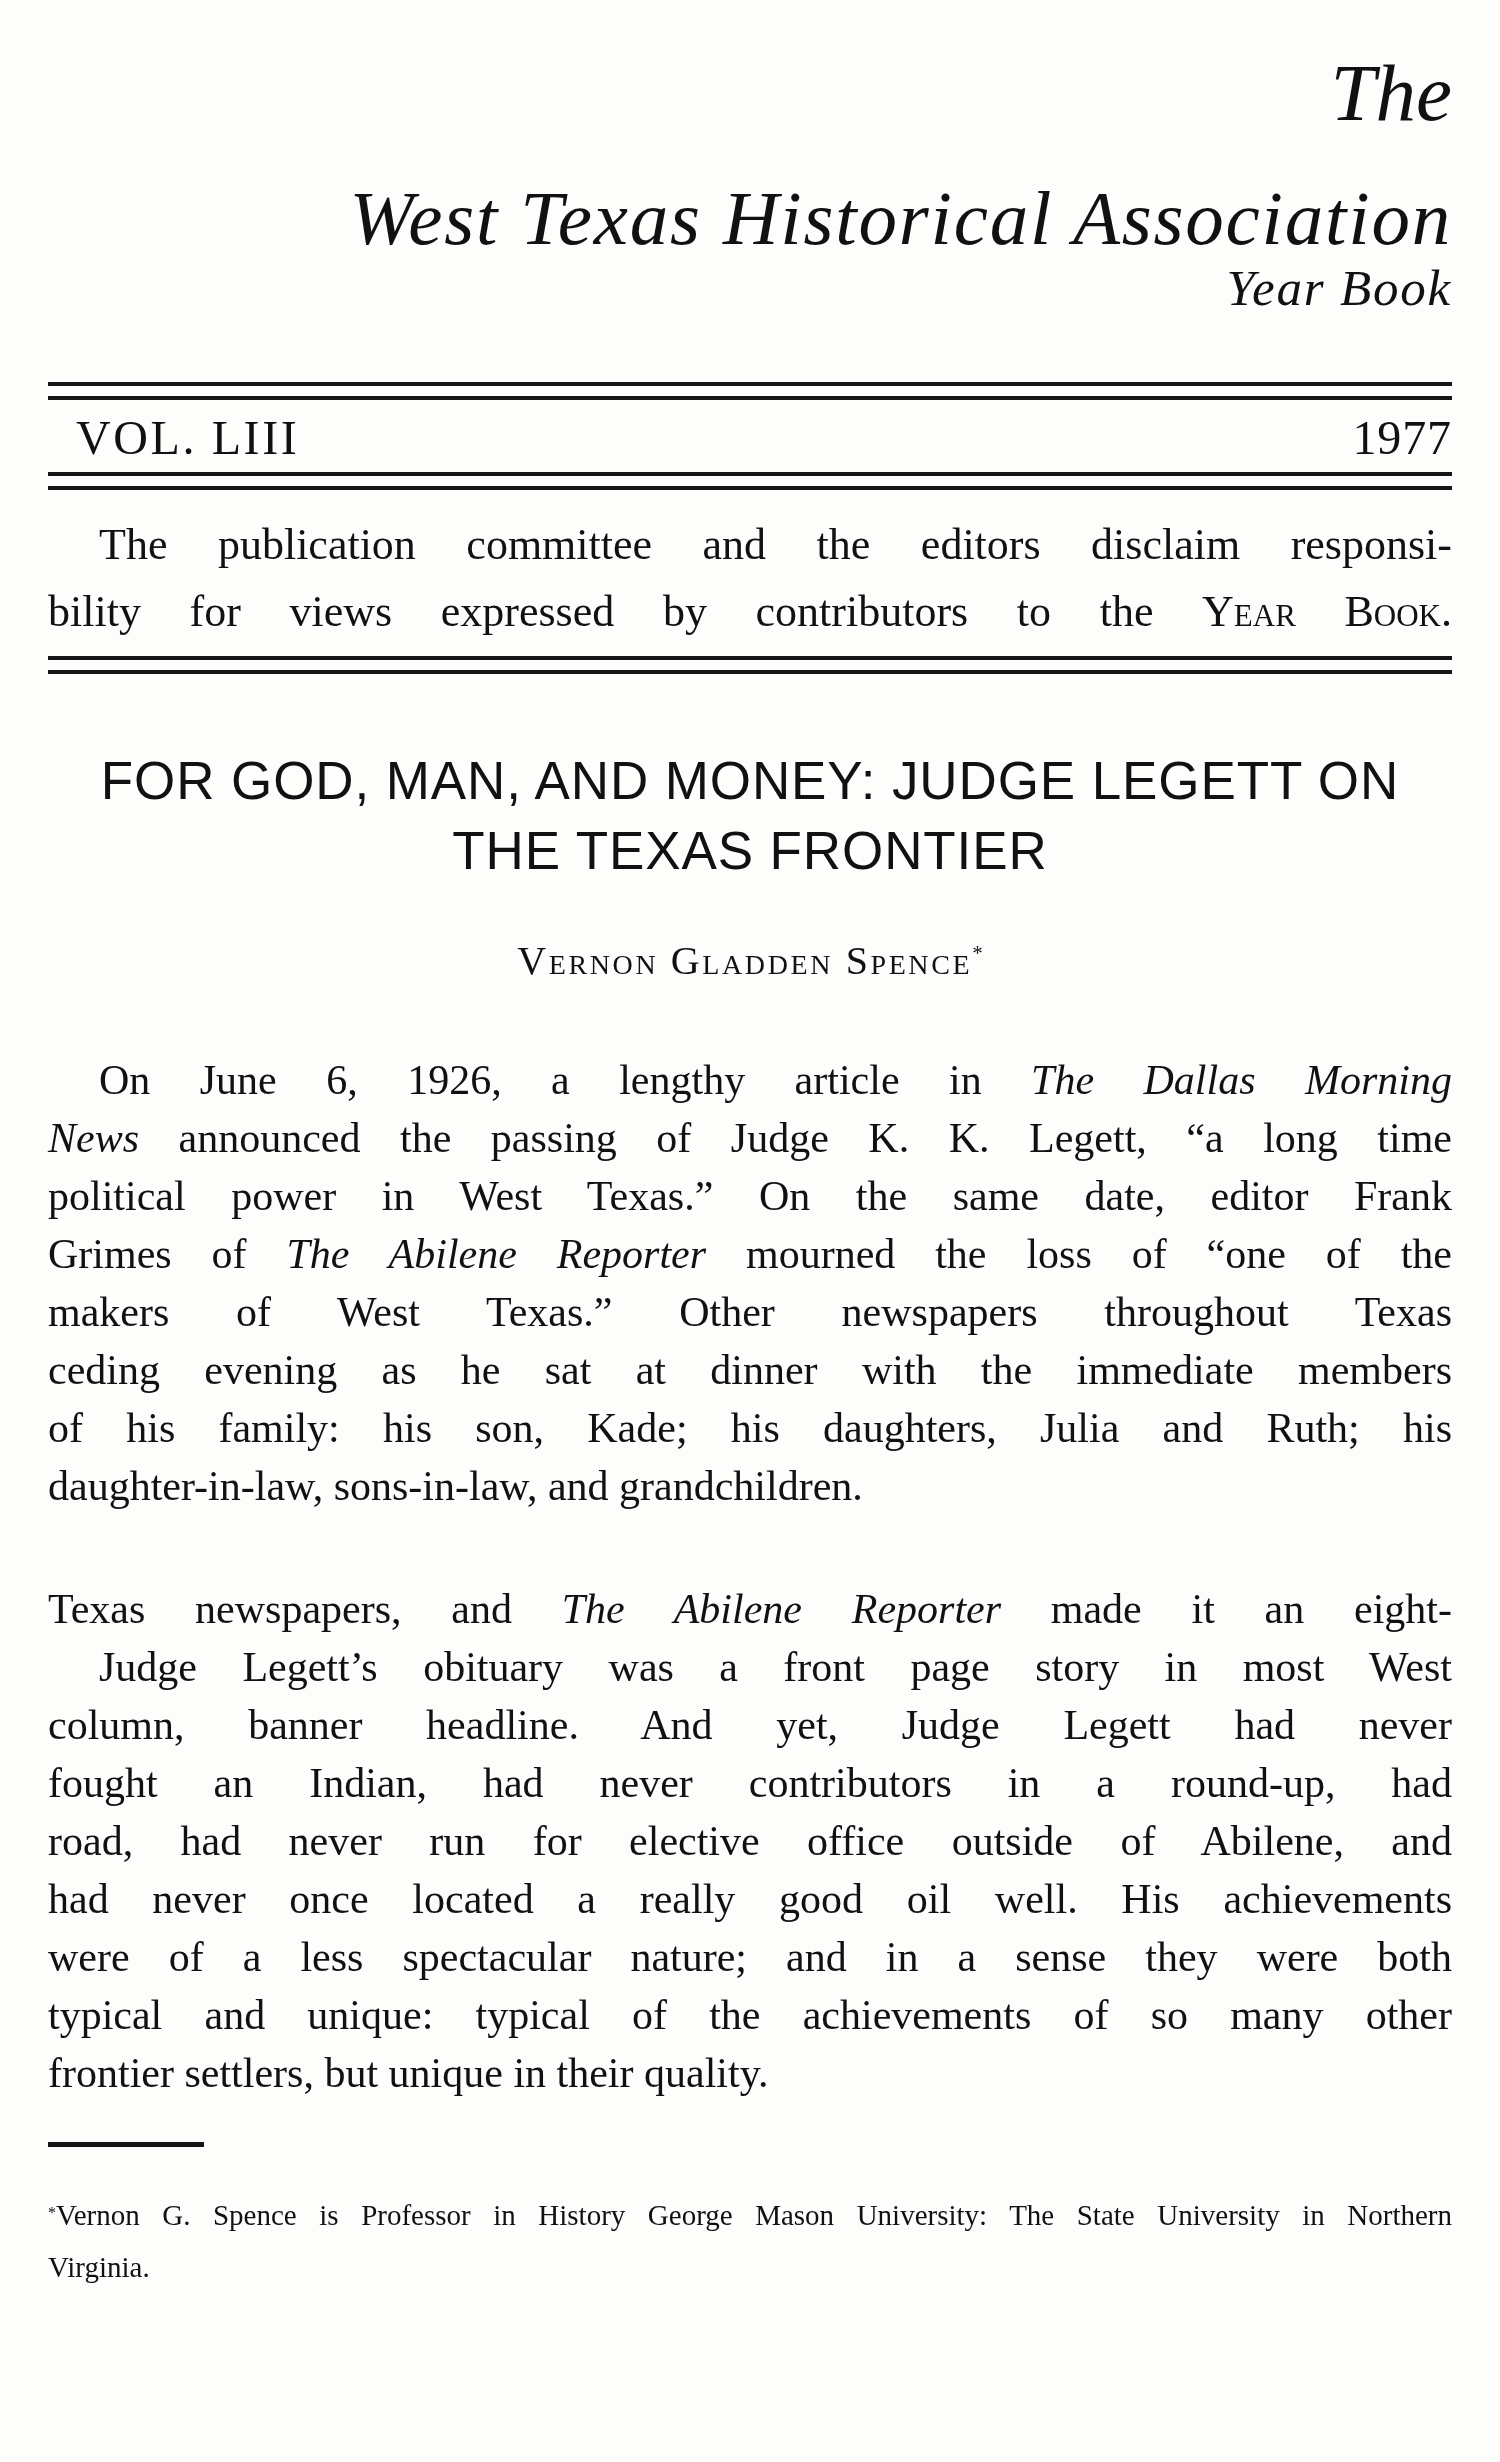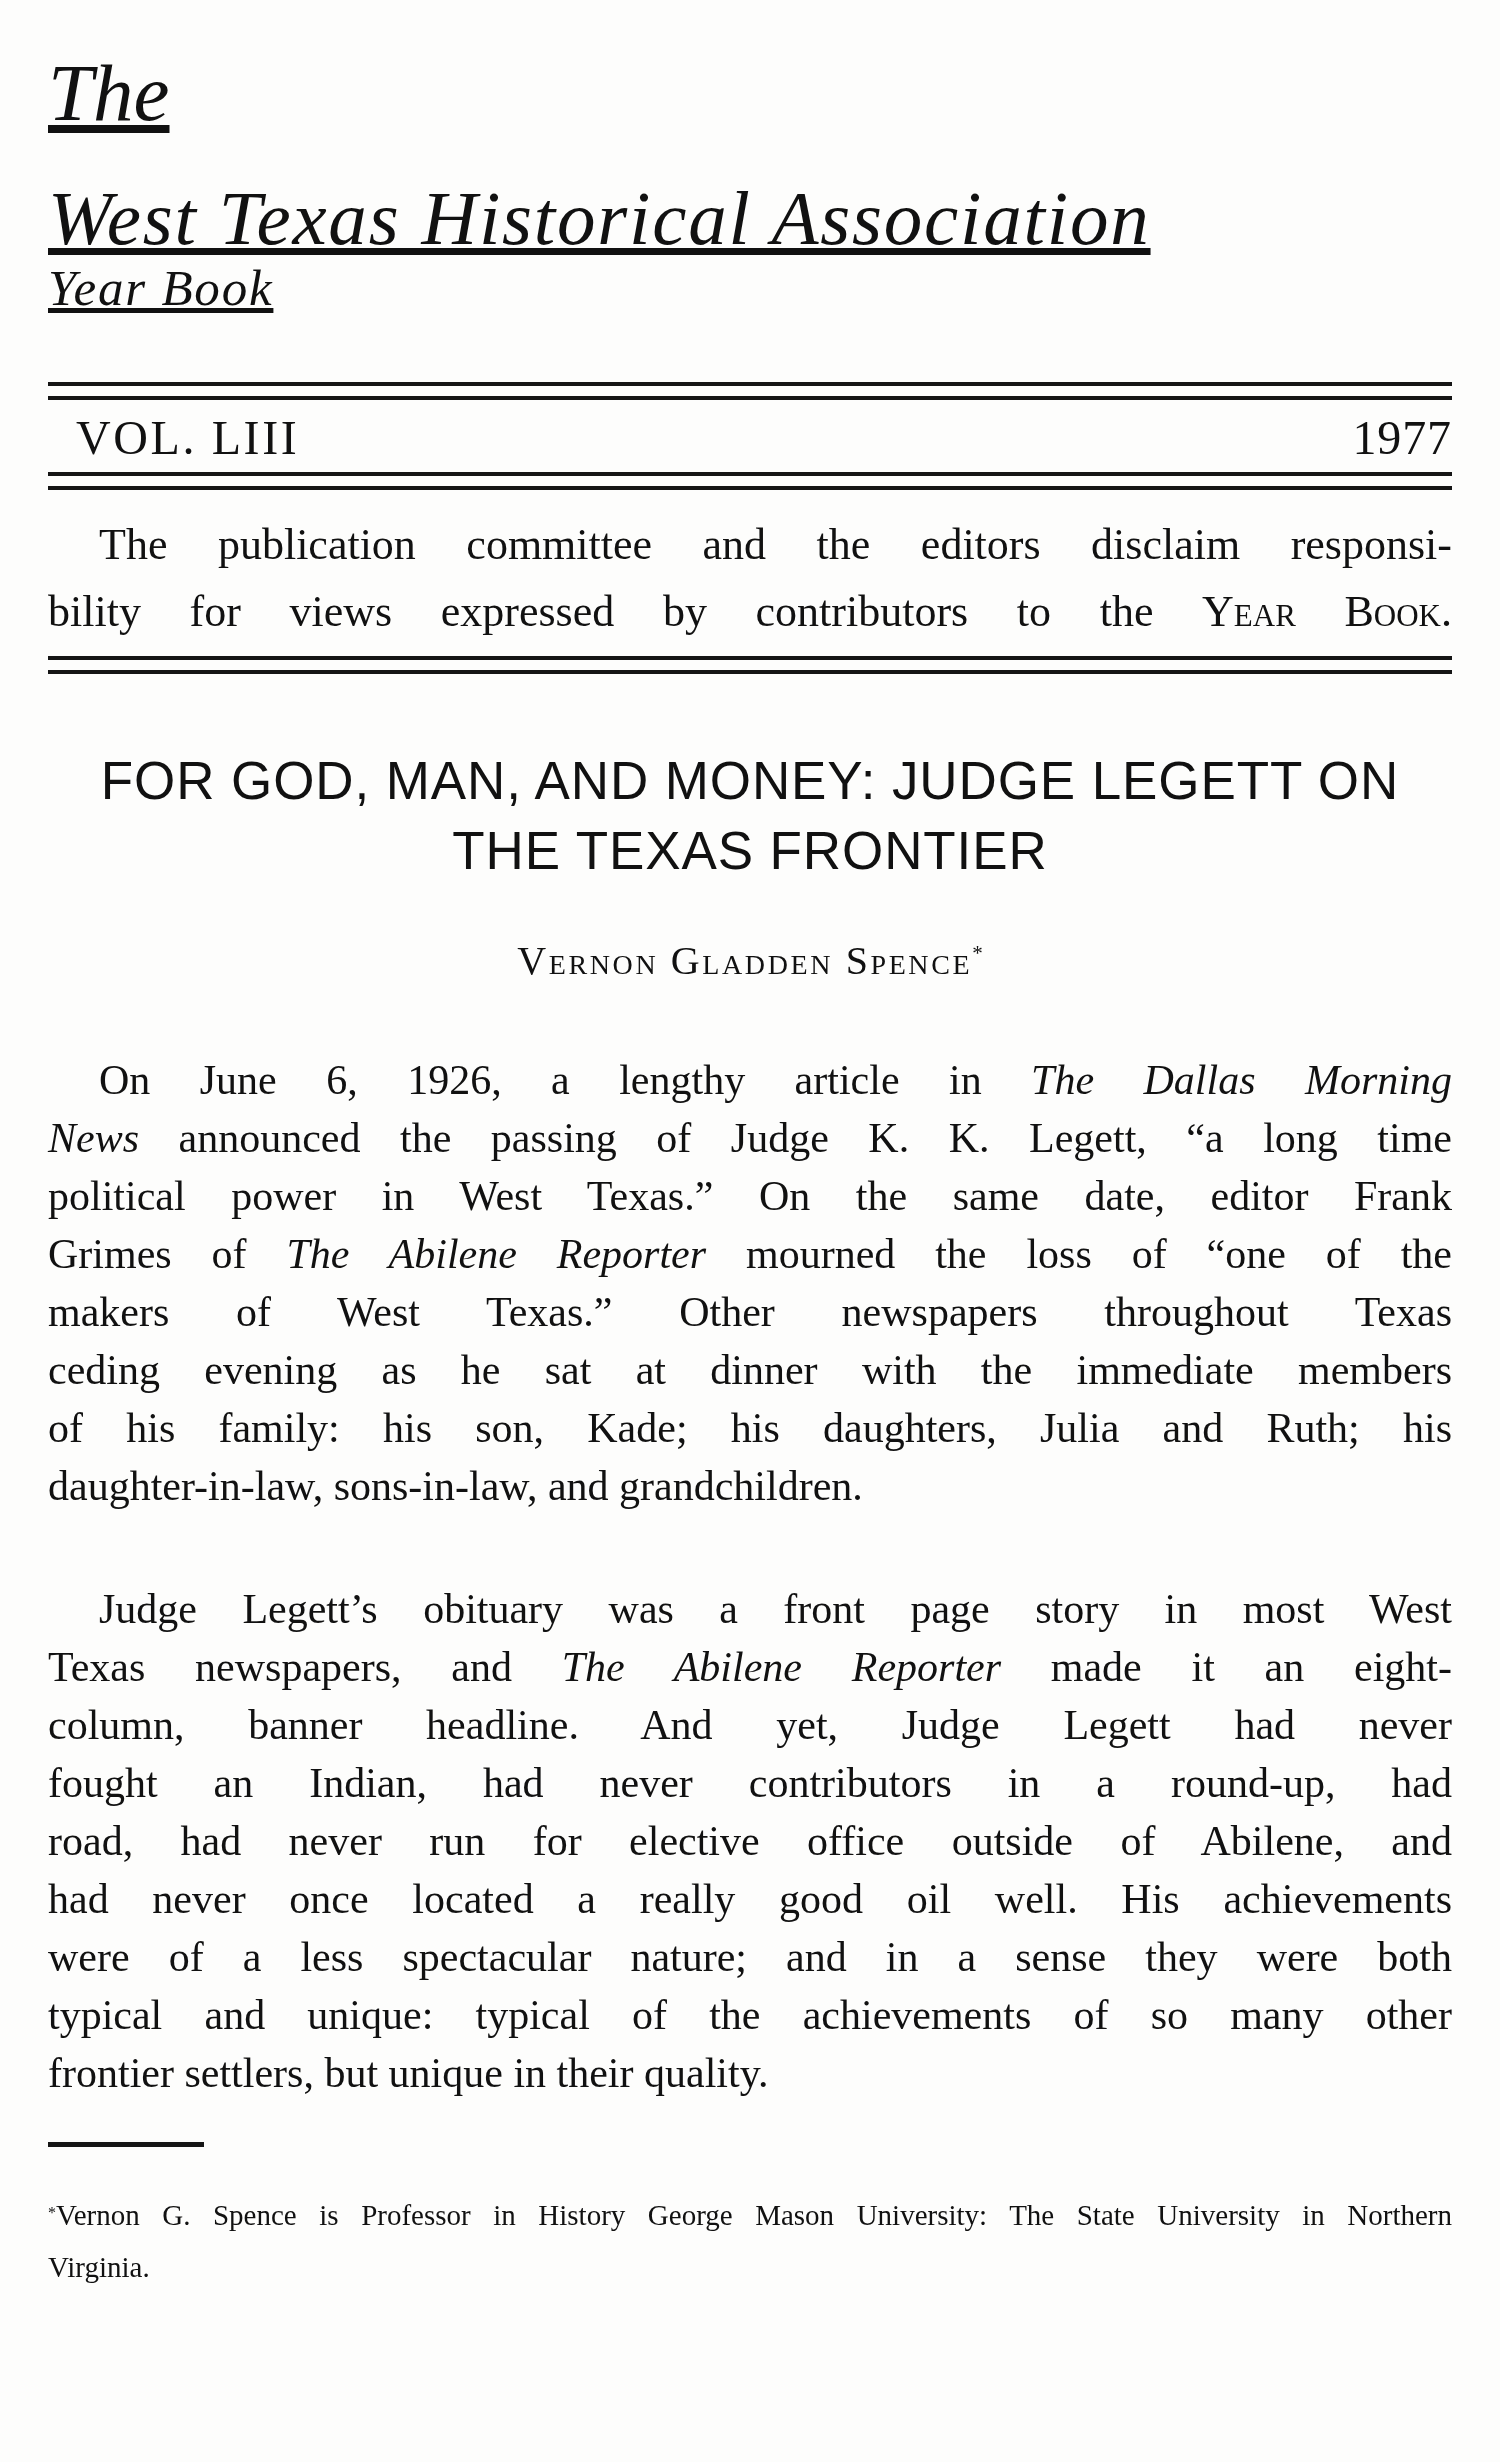--- a/index.html
+++ b/index.html
@@ -14,21 +14,21 @@
     margin: 0 auto;
     background: #fdfdfc;
     color: #111111;
     box-sizing: border-box;
     padding: 48px 48px 0 48px;
     overflow: hidden;
     font-family: "Liberation Serif", serif;
   }
 
   
-  .masthead { text-align: left; text-decoration: underline; }
+  .masthead { text-align: right; }
   .m-line {
     font-family: "Liberation Serif", serif;
     font-style: italic;
     font-weight: 400;
     white-space: nowrap;
   }
   .m-the        { font-size: 81px; line-height: 1.12; }
   .m-assoc      { font-size: 77px; line-height: 1.10; margin-top: 37px; letter-spacing: 1.8px; }
   .m-yearbook   { font-size: 51px; line-height: 1.10; letter-spacing: 1.8px; }
 
@@ -156,22 +156,22 @@
       <div class="tline"><span class="it">News</span><span> announced the passing of Judge K. K. Legett, “a long time</span></div>
       <div class="tline"><span>political power in West Texas.” On the same date, editor Frank</span></div>
       <div class="tline"><span>Grimes of </span><span class="it">The Abilene Reporter</span><span> mourned the loss of “one of the</span></div>
       <div class="tline"><span>makers of West Texas.” Other newspapers throughout Texas</span></div>
       <div class="tline"><span>ceding evening as he sat at dinner with the immediate members</span></div>
       <div class="tline"><span>of his family: his son, Kade; his daughters, Julia and Ruth; his</span></div>
       <div class="tline lastline"><span>daughter-in-law, sons-in-law, and grandchildren.</span></div>
     </div>
 
   <div class="body-paragraph para-2">
+      <div class="tline"><span>Texas newspapers, and </span><span class="it">The Abilene Reporter</span><span> made it an eight-</span></div>
       <div class="tline indent"><span>Judge Legett’s obituary was a front page story in most West</span></div>
-      <div class="tline"><span>Texas newspapers, and </span><span class="it">The Abilene Reporter</span><span> made it an eight-</span></div>
       <div class="tline"><span>column, banner headline. And yet, Judge Legett had never</span></div>
       <div class="tline"><span>fought an Indian, had never contributors in a round-up, had</span></div>
       <div class="tline"><span>road, had never run for elective office outside of Abilene, and</span></div>
       <div class="tline"><span>had never once located a really good oil well. His achievements</span></div>
       <div class="tline"><span>were of a less spectacular nature; and in a sense they were both</span></div>
       <div class="tline"><span>typical and unique: typical of the achievements of so many other</span></div>
       <div class="tline lastline"><span>frontier settlers, but unique in their quality.</span></div>
     </div>
 
   <div class="footnote-rule"></div>

